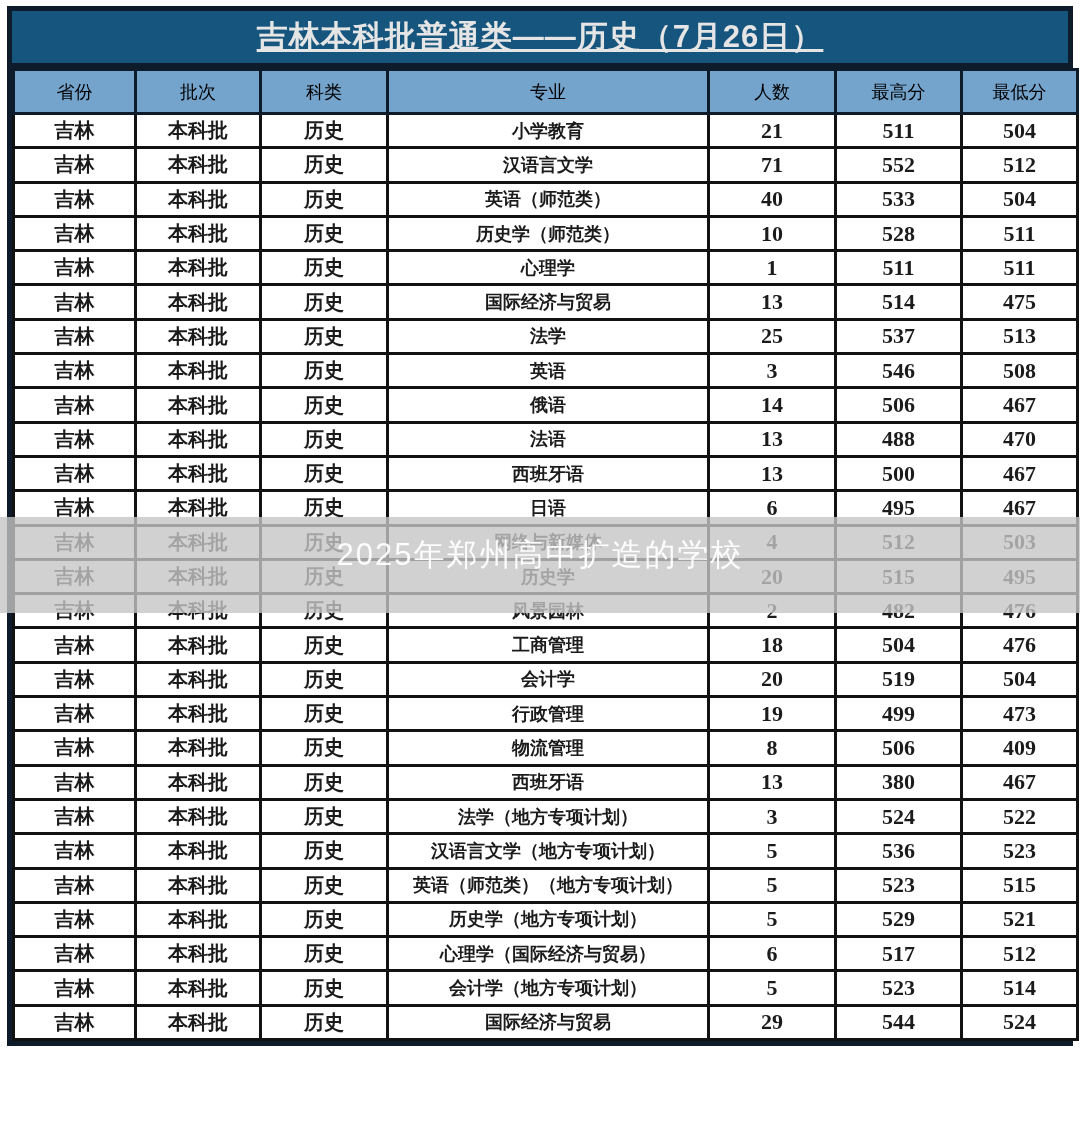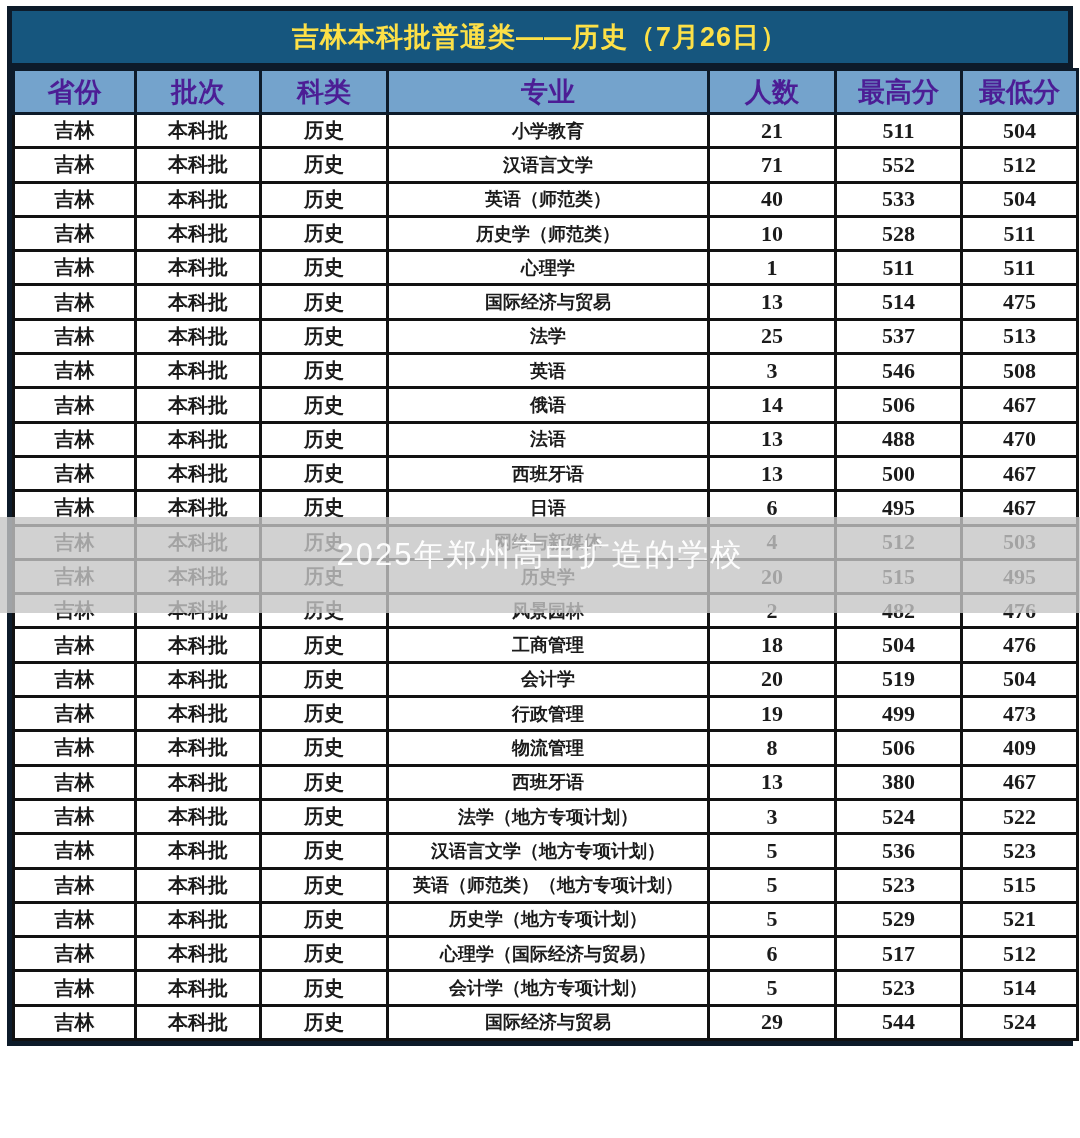--- a/index.html
+++ b/index.html
@@ -28,38 +28,39 @@
     left: 7px;
     top: 6px;
     width: 1066px;
     border: 5px solid var(--frame-border);
     background: #fff;
   }
   .title-bar {
     height: 57px;
     background: var(--title-bg);
     border-bottom: 5px solid var(--frame-border);
-    color: #fde047;
-    font-size: 27px;
+    color: #e5e5e5;
+    font-size: 31px;
     font-weight: bold;
     letter-spacing: 1px;
     display: flex;
     align-items: center;
     justify-content: center;
+    text-decoration: underline;
   }
   table.score-table {
     width: 100%;
     border-collapse: collapse;
     table-layout: fixed;
   }
   table.score-table th {
     background: var(--header-bg);
-    color: #4c1d95;
-    font-size: 27px;
-    font-weight: bold;
+    color: #000000;
+    font-size: 18px;
+    font-weight: normal;
     height: 44px;
     border: 3px solid var(--frame-border);
     text-align: center;
     vertical-align: middle;
   }
   table.score-table td {
     background: #ffffff;
     color: var(--text-color);
     font-size: 20px;
     font-weight: bold;

